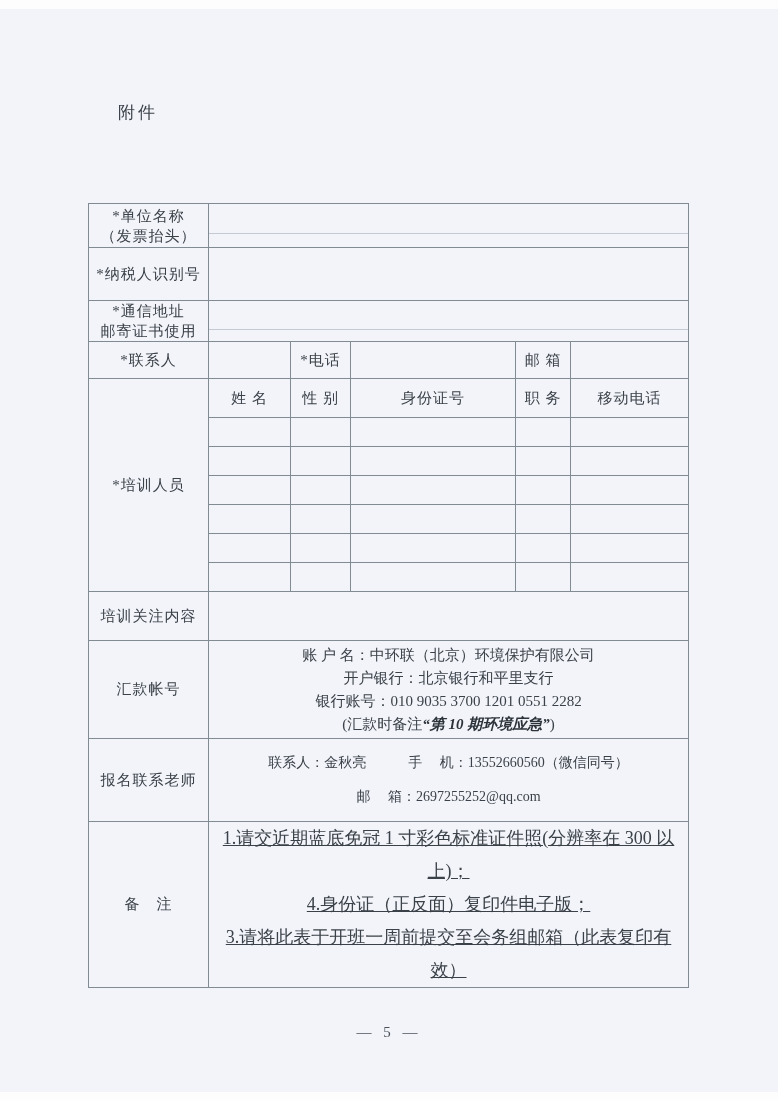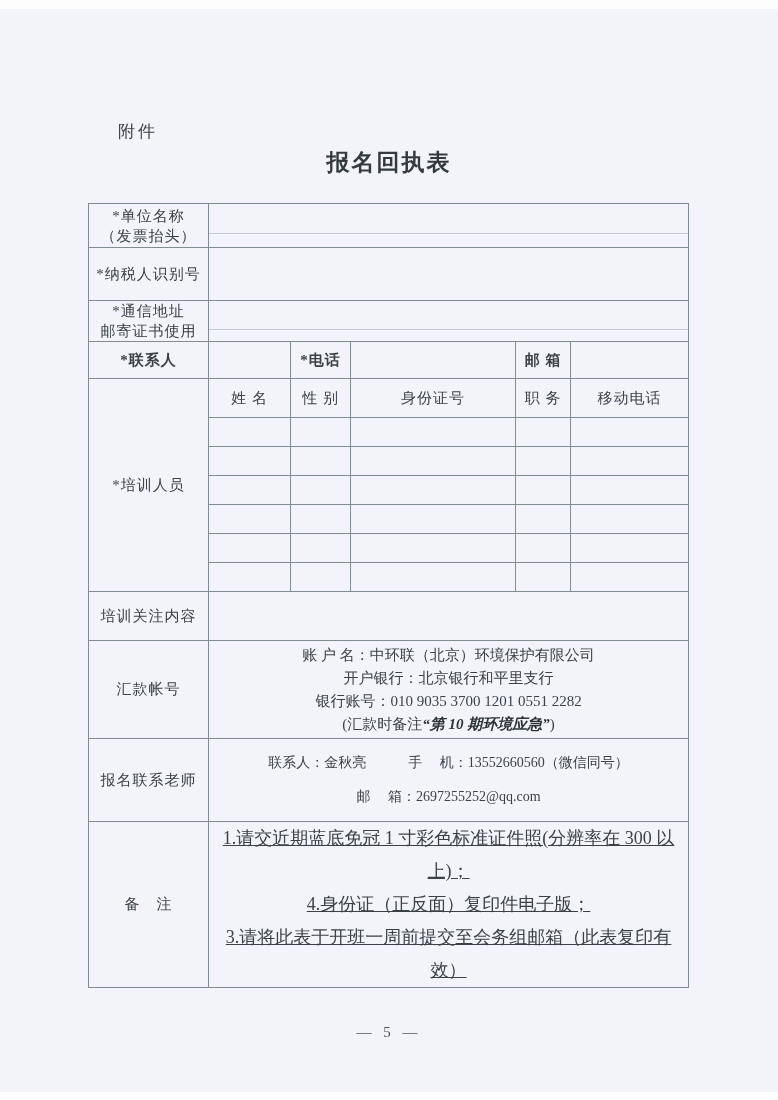--- a/index.html
+++ b/index.html
@@ -10,21 +10,21 @@
     background:#f2f4fa;
     font-family:"Liberation Serif","DejaVu Serif",serif;
     color:#3b4148;
     overflow:hidden;
   }
   .strip-top { position:absolute; top:0; left:0; width:778px; height:9px; background:#fdfdfd; }
   .strip-bottom { position:absolute; bottom:0; left:0; width:778px; height:8px; background:#fdfdfd; }
 
   .attachment {
     position:absolute; left:118px; top:101px;
-    font-size:17px; letter-spacing:3px;margin-top:19px;
+    font-size:17px; letter-spacing:3px;
   }
   .doc-title {
     position:absolute; left:0; top:147px; width:778px;
     text-align:center;
     font-size:23px; font-weight:bold; letter-spacing:2px;
     color:#343a41;
   }
 
   table.form {
     position:absolute; left:88px; top:203px;
@@ -37,21 +37,21 @@
     font-size:15px;
     text-align:center;
     vertical-align:middle;
     padding:0;
     overflow:hidden;
     color:#3b4148;
   }
   tr.r-unit   { height:44px; }
   tr.r-tax    { height:53px; }
   tr.r-addr   { height:37px; }
-  tr.r-cont   { height:37px;font-weight:bold; }
+  tr.r-cont   { height:37px; }
   tr.r-head   { height:39px; }
   tr.r-empty  { height:29px; }
   tr.r-focus  { height:49px; }
   tr.r-remit  { height:98px; }
   tr.r-reg    { height:83px; }
   tr.r-note   { height:100px; }
 
   td.label { letter-spacing:1px; }
   td.two-line { line-height:20px; }
 
@@ -79,21 +79,20 @@
   }
 </style>
 </head>
 <body>
 
 <div class="page">
   <div class="strip-top"></div>
   <div class="strip-bottom"></div>
 
   <div class="attachment">附件</div>
-  <div class="doc-title">报名回执表</div>
 
   <table class="form">
     <colgroup>
       <col style="width:120px">
         <col style="width:82px">
         <col style="width:60px">
       <col style="width:165px">
         <col style="width:55px">
         <col style="width:118px">
     </colgroup>

